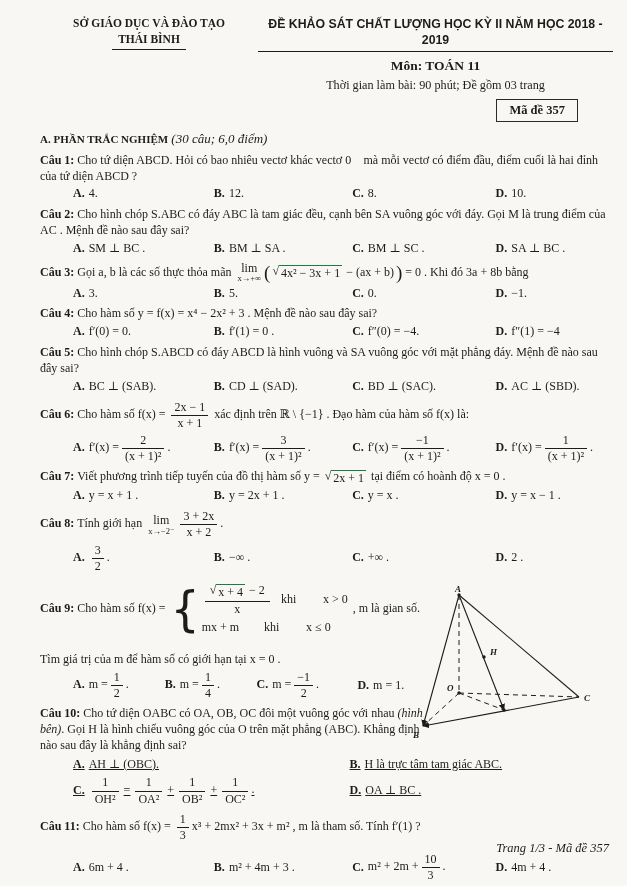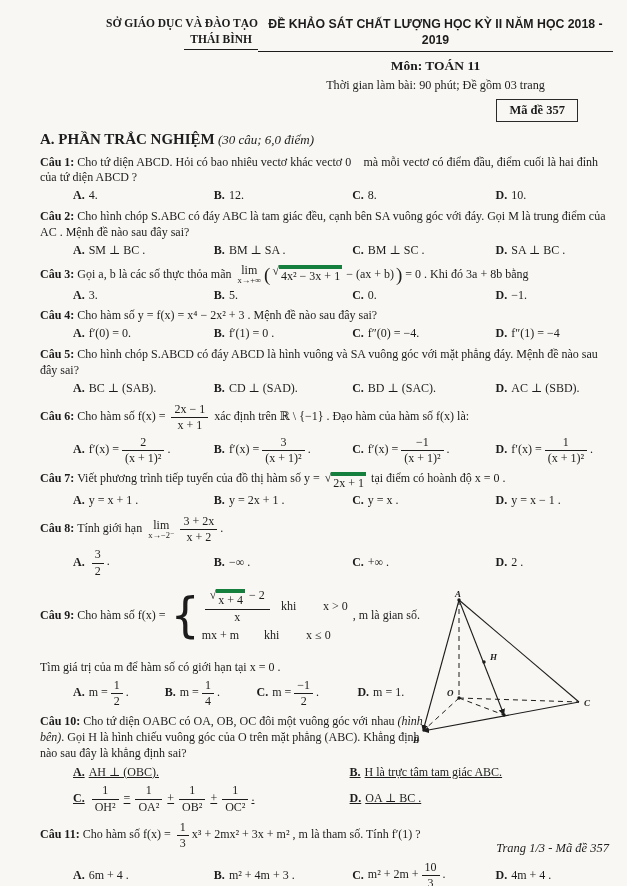--- a/index.html
+++ b/index.html
@@ -5,47 +5,47 @@
   html,body{margin:0;padding:0;}
   body{
     width:627px;height:886px;overflow:hidden;position:relative;
     background:#f8f7f3;color:#1c1c1c;
     font-family:"Liberation Serif","DejaVu Serif",serif;
     font-size:12px;line-height:1.32;
   }
   .page{padding:16px 14px 0 40px;position:relative;height:870px;box-sizing:border-box;}
   
   .hdr{display:flex;}
-  .hdr-left{width:218px;text-align:right;font-weight:bold;font-size:11.5px;line-height:1.35;flex:none;}
+  .hdr-left{width:218px;text-align:center;font-weight:bold;font-size:11.5px;line-height:1.35;flex:none;}
   .hdr-left .ul{display:inline-block;border-bottom:1.4px solid #1c1c1c;padding:0 6px 2px 6px;}
   .hdr-right{flex:1;text-align:center;}
   .hdr-title{font-weight:bold;font-size:12.3px;font-family:"Liberation Sans","DejaVu Sans",sans-serif;
     border-bottom:1.4px solid #1c1c1c;padding-bottom:3px;display:inline-block;}
   .hdr-subject{font-weight:bold;font-size:13.5px;margin-top:5px;}
   .hdr-time{font-size:12.2px;margin-top:2px;}
   .code-row{text-align:right;padding-right:35px;margin-top:6px;}
   .code-box{display:inline-block;border:1.2px solid #2a2a2a;padding:2px 12px;font-weight:bold;font-size:12.5px;}
   
   .section{margin-top:8px;font-size:12.8px;}
-  .section b{font-size:15px;}
+  .section b{font-size:11px;}
   .section i{font-size:13px;}
   
   .q{margin-top:5px;}
   .qlabel{font-weight:bold;}
   .opts{display:grid;grid-template-columns:1.08fr 1.06fr 1.1fr 0.9fr;padding-left:33px;margin-top:2px;align-items:center;}
   .opts2{display:grid;grid-template-columns:1.05fr 1fr;padding-left:33px;margin-top:3px;align-items:center;text-decoration:underline;}
   .optk{font-weight:bold;margin-right:4px;}
   .opt{white-space:nowrap;}
   
   .frac{display:inline-flex;flex-direction:column;vertical-align:middle;text-align:center;margin:1px 3px;}
   .frac .num{display:block;padding:0 3px 1px 3px;border-bottom:1px solid #1c1c1c;line-height:1.1;}
   .frac .den{display:block;padding:1px 3px 0 3px;line-height:1.1;}
   .sqrt{display:inline-flex;align-items:flex-start;margin:0 2px;white-space:nowrap;}
   .rsign{line-height:1.15;}
-  .rad{border-top:4px solid #15803d;padding:0 2px;line-height:1.25;}
+  .rad{border-top:1px solid #15803d;padding:0 2px;line-height:1.25;}
   .lim{display:inline-flex;flex-direction:column;align-items:center;vertical-align:middle;margin:0 3px;}
   .limtop{line-height:1.05;}
   .limsub{font-size:8.5px;line-height:1.1;letter-spacing:0;}
   .bigp{font-size:19px;vertical-align:middle;line-height:1;}
   .mrow{display:inline-flex;align-items:center;vertical-align:middle;}
   .cases{display:inline-flex;align-items:center;vertical-align:middle;margin:0 2px;}
   .cbrace{font-size:46px;font-weight:400;line-height:0.8;margin-right:2px;font-family:"DejaVu Sans",sans-serif;transform:scaleY(1.05);}
   .crows{display:flex;flex-direction:column;row-gap:3px;}
   .crow{display:grid;grid-template-columns:auto 34px auto;align-items:center;column-gap:8px;}
   .narrow{width:400px;}

